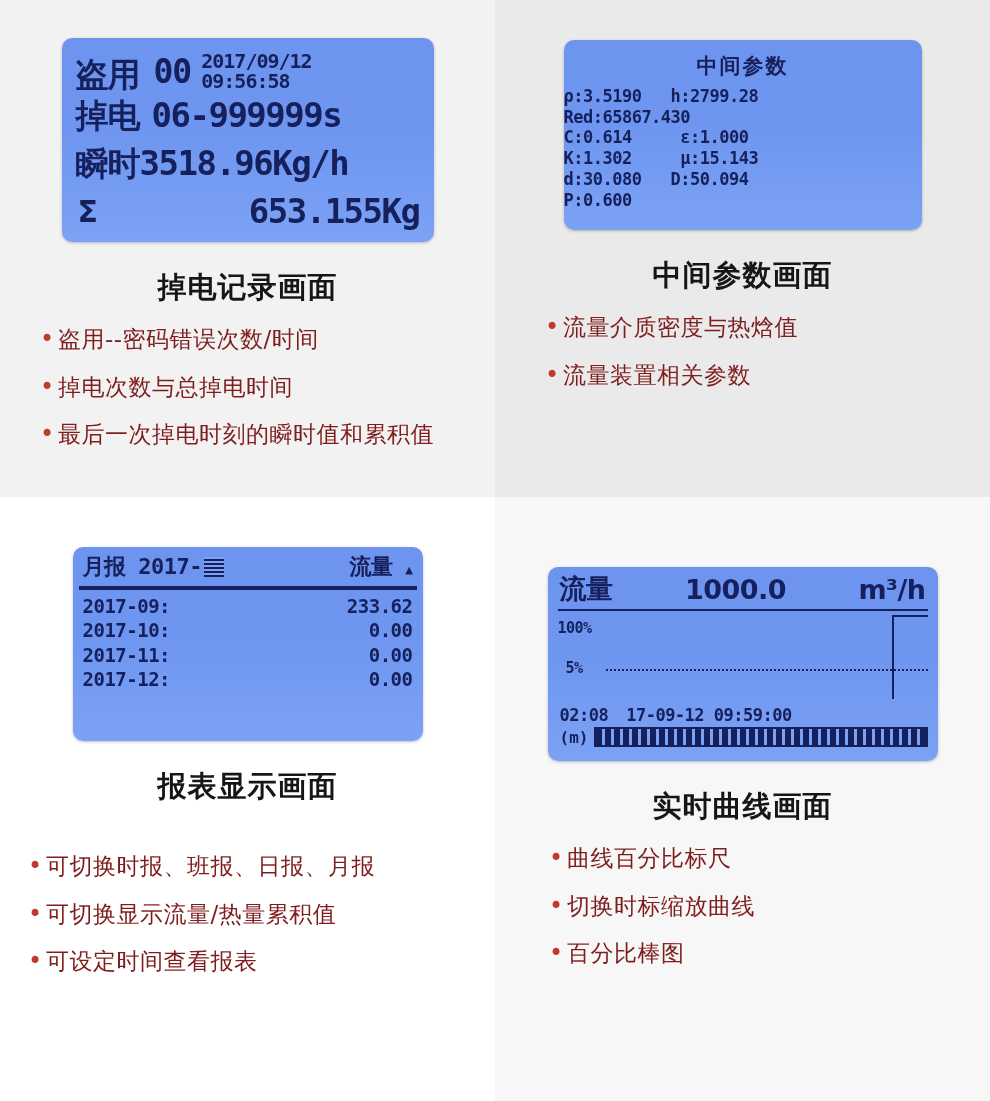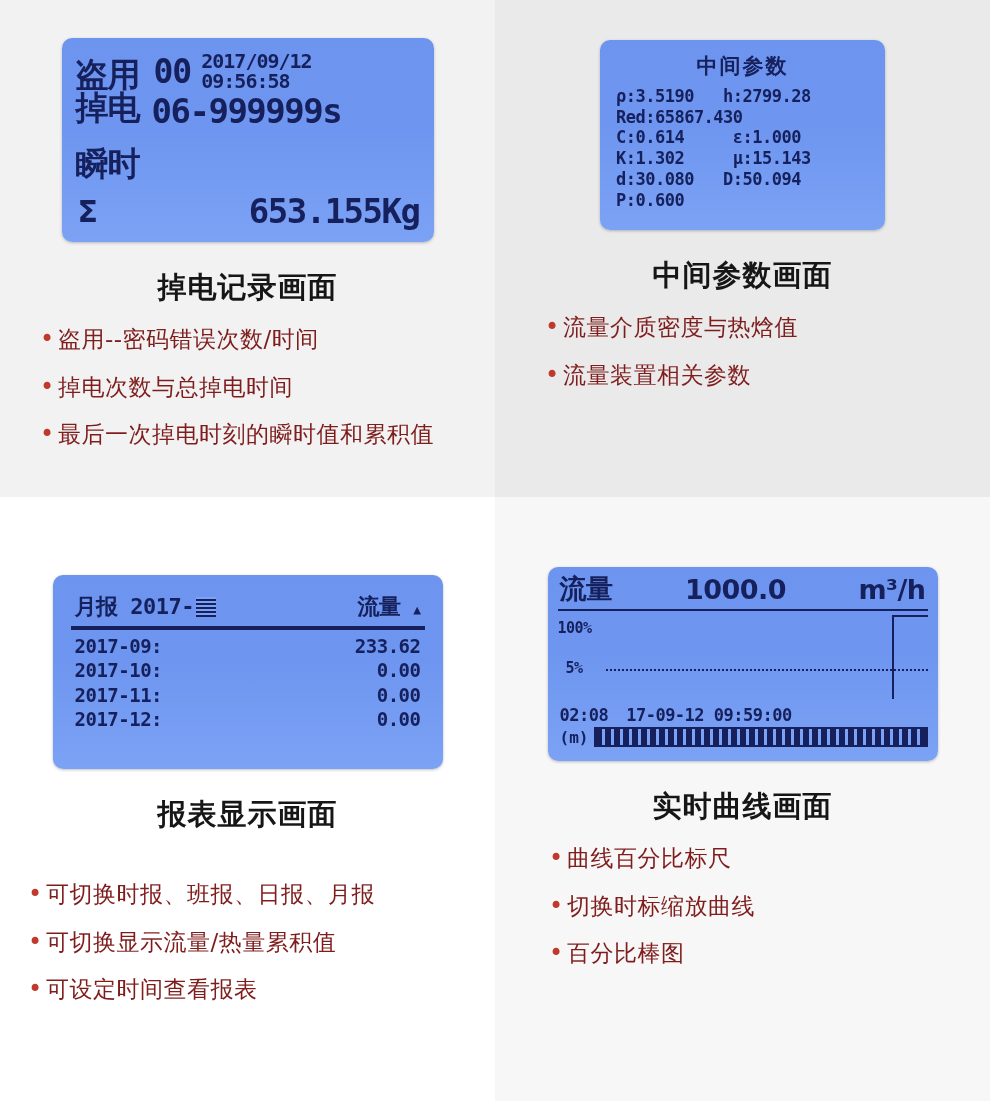--- a/index.html
+++ b/index.html
@@ -40,22 +40,22 @@
     box-sizing: border-box;
     background: linear-gradient(180deg,#6d95ef 0%, #6e96f0 45%, #7ba2f4 100%);
     border-radius: 10px;
     box-shadow: 0 1px 3px rgba(0,0,0,0.25);
     color: #15205c;
     font-family: "DejaVu Sans Mono", monospace;
     position: relative;
     overflow: hidden;
   }
   .lcd-1 { width: 372px; height: 204px; margin-top: 38px; padding: 3px 14px 8px 14px; }
-  .lcd-2 { width: 285px; height: 190px; margin-top: 40px; padding: 8px 16px; }
-  .lcd-3 { width: 390px; height: 194px; margin-top: 78px; padding: 12px; }
+  .lcd-2 { width: 358px; height: 190px; margin-top: 40px; padding: 8px 0; }
+  .lcd-3 { width: 350px; height: 194px; margin-top: 50px; padding: 0; }
   .lcd-4 { width: 390px; height: 194px; margin-top: 70px; padding: 0; }
 
   
   .s1-row { display: flex; align-items: flex-end; }
   .s1-label {
     font-family: "DejaVu Sans", sans-serif;
     font-size: 33px;
     font-weight: 700;
     letter-spacing: -1px;
     line-height: 1;
@@ -68,21 +68,21 @@
     letter-spacing: -1px;
   }
   .s1-dt {
     margin-left: 10px;
     line-height: 1.02;
     font-size: 20px;
     letter-spacing: -1px;
     font-weight: 700;
   }
   .s1-dt div:first-child { margin-bottom: -1px; }
-  .s1-r2 { height: 48px; align-items: flex-start; }
+  .s1-r2 { height: 48px; align-items: center; }
   .s1-big {
     font-size: 34px;
     font-weight: 700;
     letter-spacing: -1.5px;
     margin-left: 12px;
   }
   .s1-r3 { height: 48px; align-items: center; }
   .s1-r3 .s1-big { margin-left: 0; }
   .s1-r4 { height: 48px; align-items: center; justify-content: flex-end; }
   .sigma {
@@ -272,20 +272,21 @@
             <div>2017/09/12</div>
             <div>09:56:58</div>
           </span>
         </div>
         <div class="s1-row s1-r2">
           <span class="s1-label">掉电</span>
           <span class="s1-big">06-999999s</span>
         </div>
         <div class="s1-row s1-r3">
           <span class="s1-label">瞬时</span>
+          <span class="s1-big">3518.96Kg/h</span>
         </div>
         <div class="s1-row s1-r4">
           <span class="sigma">Σ</span>
           <span class="s1-big">653.155Kg</span>
         </div>
       </div>
     </div>
     <h2 class="caption">掉电记录画面</h2>
     <ul class="bullets">
       <li>盗用--密码错误次数/时间</li>

